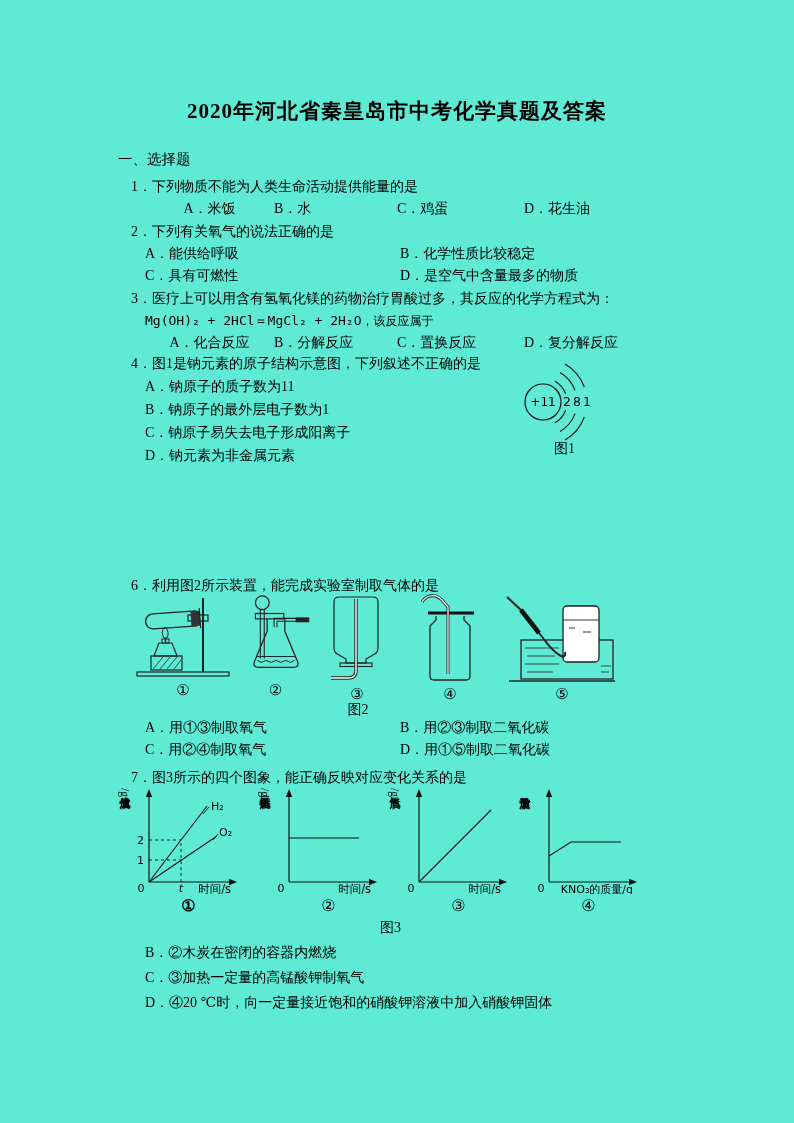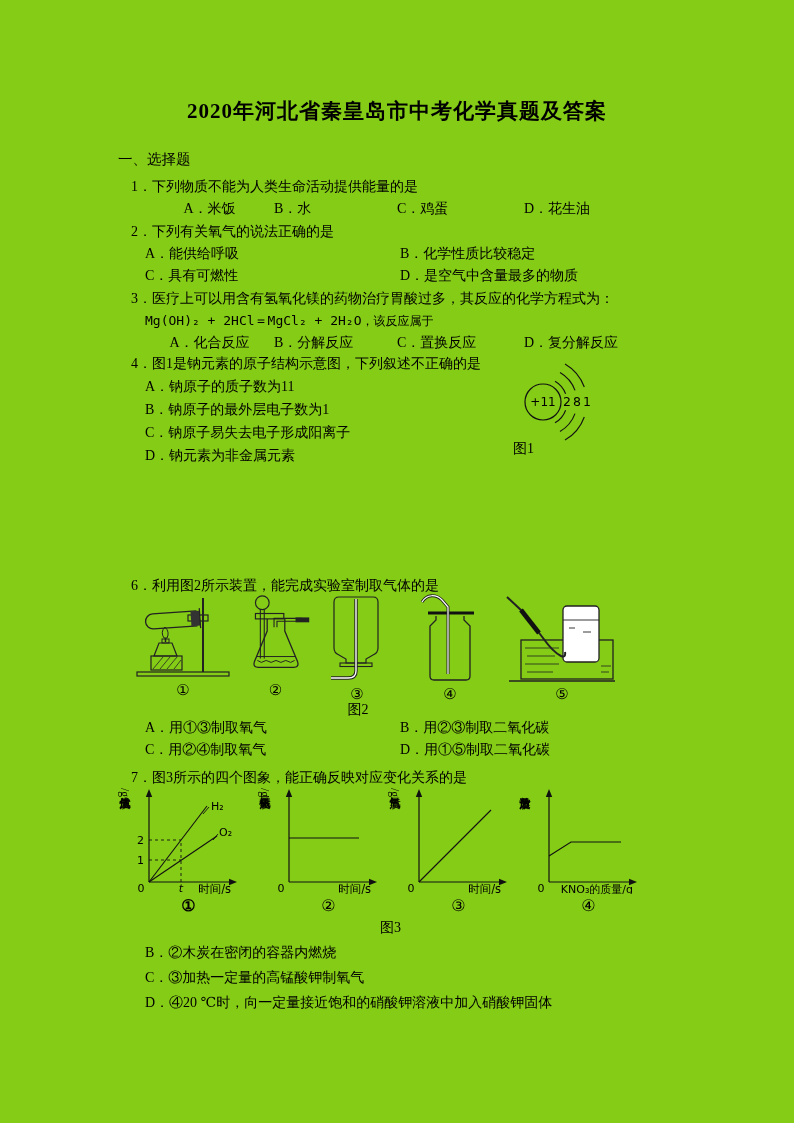--- a/index.html
+++ b/index.html
@@ -1,17 +1,17 @@
 <!DOCTYPE html>
 <html><head>
 <meta charset="utf-8">
 <style>
   html,body{margin:0;padding:0;background:#888;}
   .page{
-    position:relative;width:794px;height:1123px;margin:0 auto;background:#84cc16;
+    position:relative;width:794px;height:1123px;margin:0 auto;background:#5eead4;
     font-family:"Liberation Serif","DejaVu Serif",serif;color:#000;overflow:hidden;
   }
   .title{position:absolute;top:97px;left:0;width:100%;text-align:center;
     font-size:21px;font-weight:bold;letter-spacing:1px;}
   .sec{position:absolute;left:118px;top:150px;font-size:14.5px;}
   .q{position:absolute;left:131px;width:560px;font-size:14px;line-height:22px;}
   .stem{white-space:nowrap;}
   .oline{padding-left:14px;white-space:nowrap;}
   .orow{padding-left:0;white-space:nowrap;}
   .orow .s1{display:inline-block;box-sizing:border-box;width:143px;padding-left:14px;text-align:center;}
@@ -26,21 +26,21 @@
   .dev{position:absolute;text-align:center;}
   .devnum{font-size:15px;margin-top:1px;}
   .figcap{position:absolute;text-align:center;font-size:14px;}
   .g3row{position:absolute;left:118px;top:786px;width:548px;height:132px;}
   .graph{position:absolute;top:0;height:132px;}
   .ylab{position:absolute;left:0;top:2px;writing-mode:vertical-rl;text-orientation:mixed;
     font-size:11.5px;line-height:13px;letter-spacing:0px;}
   .graph svg{position:absolute;left:13px;top:0;}
   .gnum{position:absolute;left:13px;top:110px;width:115px;text-align:center;font-size:16px;}
   .atomfig{position:absolute;left:513px;top:352px;}
-  .atomcap{position:absolute;left:513px;top:440px;width:62px;text-align:left;font-size:14px;}
+  .atomcap{position:absolute;left:513px;top:440px;width:62px;text-align:right;font-size:14px;}
   svg{display:block;}
   svg text{font-family:"DejaVu Sans","Liberation Sans",sans-serif;}
 </style>
 </head>
 <body>
 
 <div class="page">
 
   <div class="title">2020年河北省秦皇岛市中考化学真题及答案</div>
 

